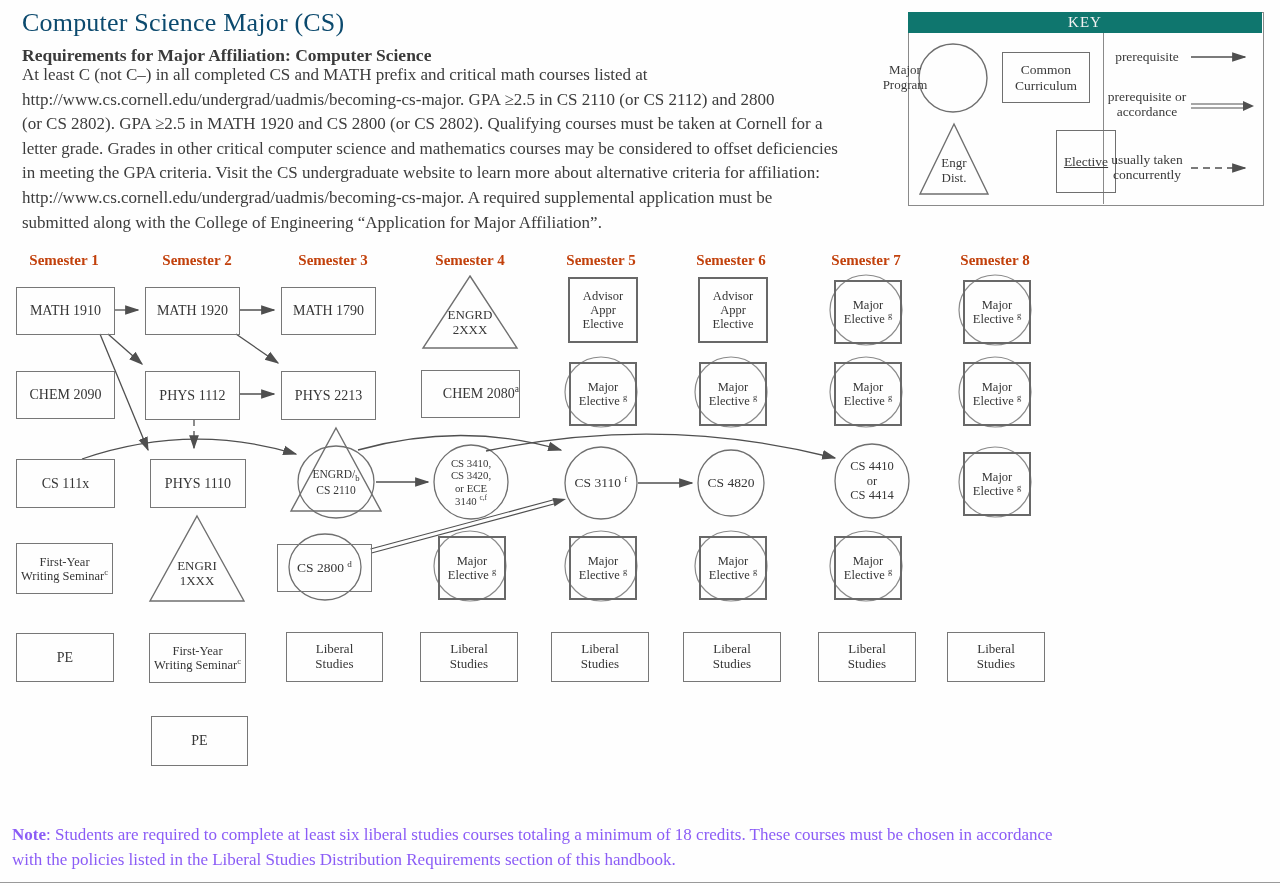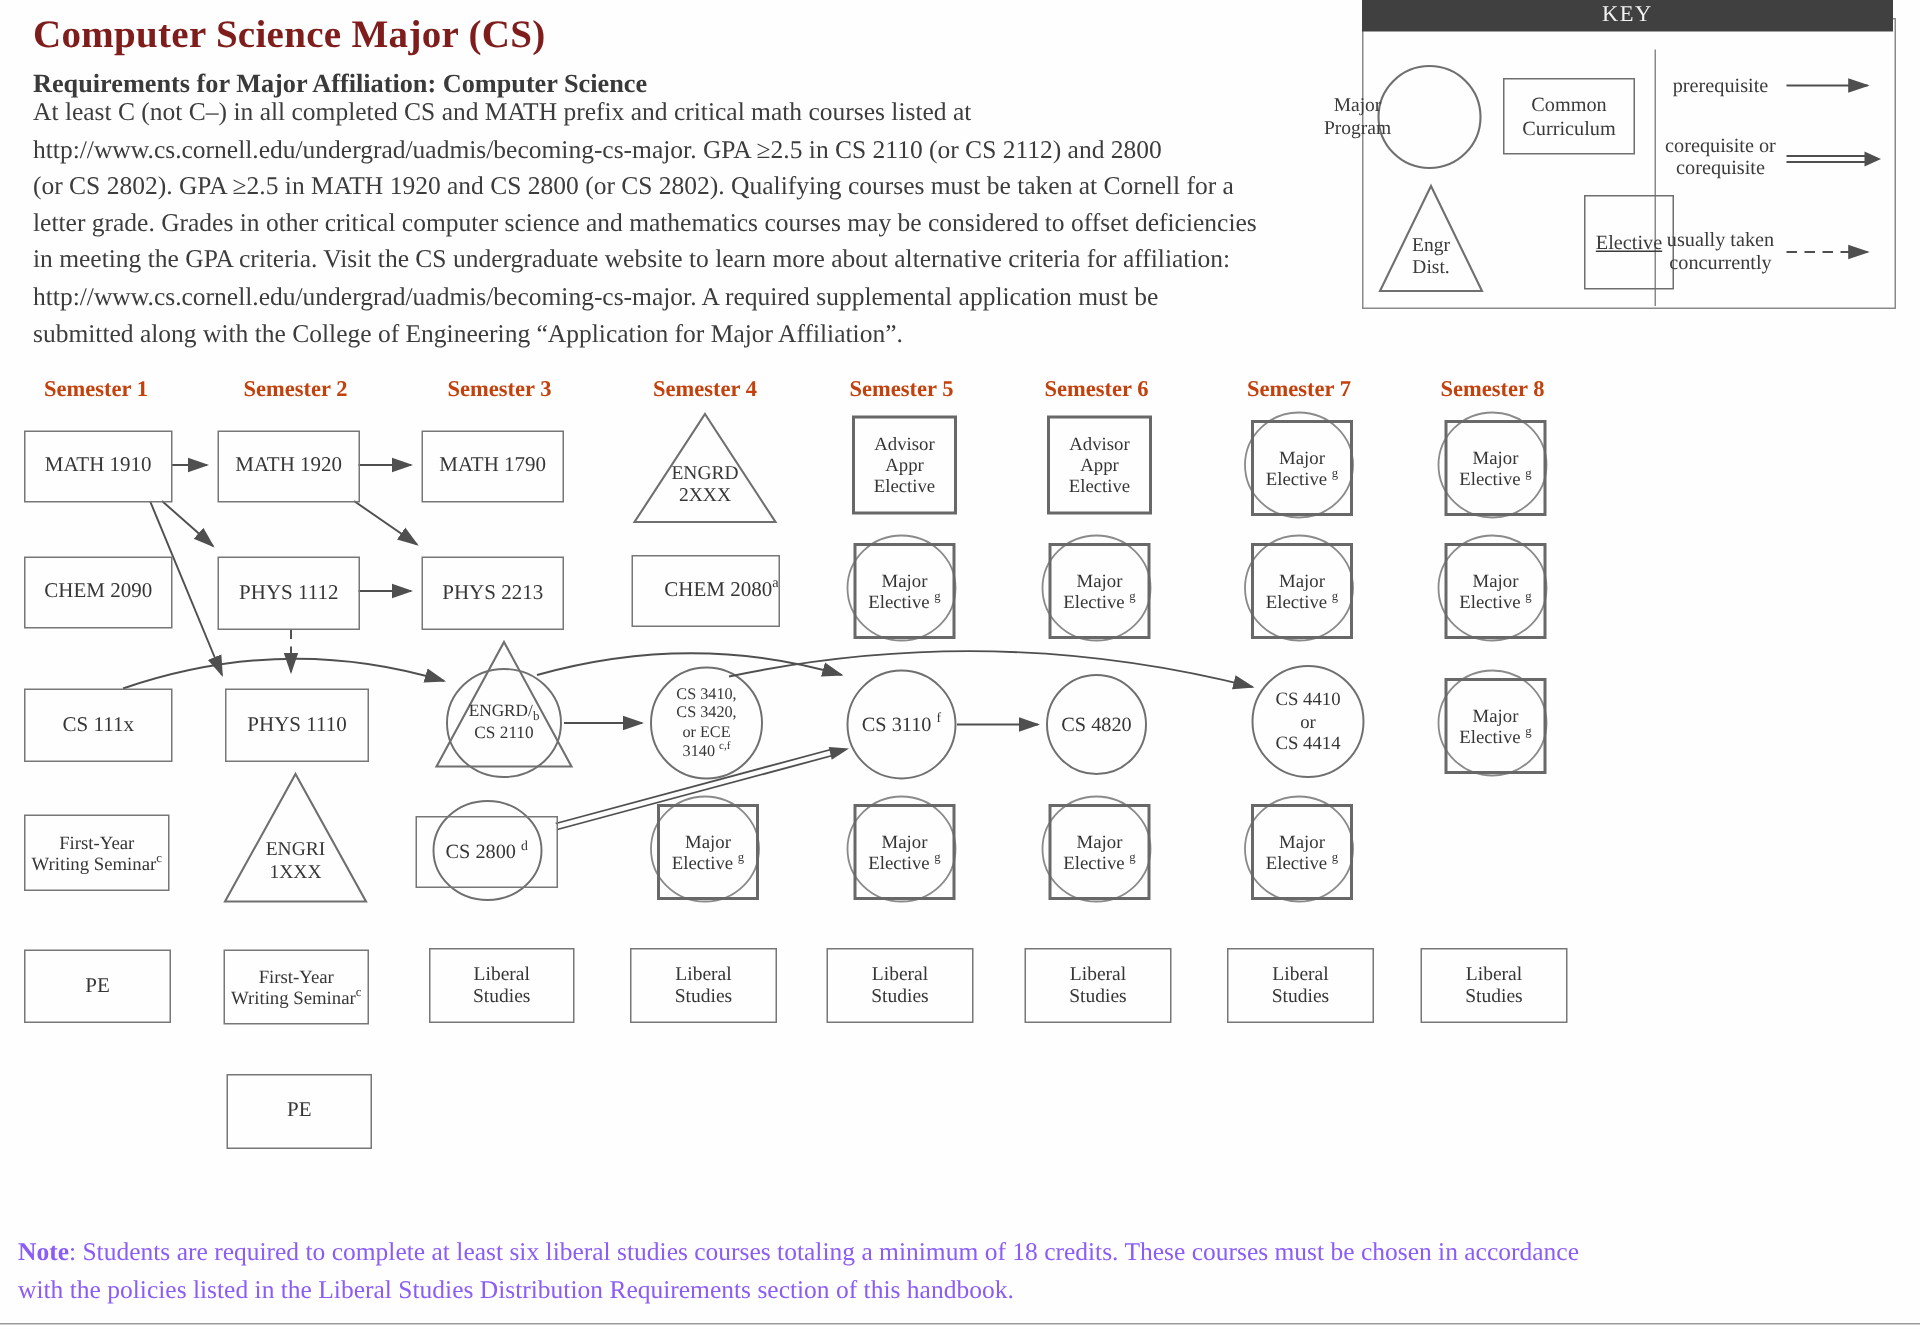--- a/index.html
+++ b/index.html
@@ -2,26 +2,26 @@
 <html><head>
 <meta charset="utf-8">
 <style>
   html,body{margin:0;padding:0;background:#fff;}
   #stage{position:relative;width:1280px;height:886px;background:#fefefe;overflow:hidden;
          font-family:"Liberation Serif","DejaVu Serif",serif;color:#333;}
   .abs{position:absolute;}
   #diagram-svg{position:absolute;left:0;top:0;z-index:1;}
   .txt{position:absolute;z-index:2;background:transparent;}
   
-  .page-title{left:22px;top:8px;font-size:26px;font-weight:bold;color:#7f1d1d;letter-spacing:.2px;}
+  .page-title{left:22px;top:8px;font-size:26px;font-weight:normal;color:#0c4a6e;letter-spacing:.2px;}
   .req-heading{left:22px;top:45px;font-size:17.5px;font-weight:bold;color:#3a3a3a;}
   .req-body{left:22px;top:63px;width:900px;font-size:17px;line-height:24.6px;color:#3c3c3c;}
   
   .key-outer{left:908px;top:12px;width:354px;height:192px;border:1.5px solid #8a8a8a;z-index:2;background:transparent;}
-  .key-band{left:908px;top:0;width:354px;height:21px;background:#404040;z-index:2;
+  .key-band{left:908px;top:12px;width:354px;height:21px;background:#0f766e;z-index:2;
             display:flex;align-items:center;justify-content:center;font-size:15px;color:#f2f2f2;letter-spacing:1px;}
   .key-divider{left:1103px;top:33px;width:0;height:171px;border-left:1.5px solid #8a8a8a;z-index:2;}
   .keyrect{position:absolute;border:1.5px solid #6f6f6f;display:flex;align-items:center;justify-content:center;
            text-align:center;font-size:13.5px;line-height:1.15;color:#3a3a3a;z-index:2;background:transparent;}
   .keylbl{position:absolute;display:flex;align-items:center;justify-content:center;text-align:center;
           font-size:13px;line-height:1.12;color:#3a3a3a;z-index:2;}
   .legendlbl{position:absolute;display:flex;align-items:center;justify-content:center;text-align:center;
           font-size:13.5px;line-height:1.08;color:#3a3a3a;z-index:2;}
   
   .sem{position:absolute;top:252px;width:100px;text-align:center;font-size:15px;font-weight:bold;color:#c2410c;z-index:2;}
@@ -114,21 +114,21 @@
   </div>
 
   <div class="abs key-outer"></div>
   <div class="abs key-band">KEY</div>
   <div class="abs key-divider"></div>
   <div class="keylbl" style="left:884px;top:58px;width:42px;height:40px;">Major Program</div>
   <div class="keyrect" style="left:1002px;top:52px;width:86px;height:49px;">Common Curriculum</div>
   <div class="keylbl" style="left:928px;top:152px;width:52px;height:38px;">Engr Dist.</div>
   <div class="keyrect" style="left:1056px;top:130px;width:58px;height:61px;text-decoration:underline;">Elective</div>
   <div class="legendlbl" style="left:1106px;top:48px;width:82px;height:18px;">prerequisite</div>
-  <div class="legendlbl" style="left:1106px;top:82px;width:82px;height:46px;">corequisite or corequisite</div>
+  <div class="legendlbl" style="left:1106px;top:82px;width:82px;height:46px;">prerequisite or accordance</div>
   <div class="legendlbl" style="left:1106px;top:145px;width:82px;height:46px;">usually taken concurrently</div>
 
   <div class="sem" style="left:14px;">Semester 1</div>
   <div class="sem" style="left:147px;">Semester 2</div>
   <div class="sem" style="left:283px;">Semester 3</div>
   <div class="sem" style="left:420px;">Semester 4</div>
   <div class="sem" style="left:551px;">Semester 5</div>
   <div class="sem" style="left:681px;">Semester 6</div>
   <div class="sem" style="left:816px;">Semester 7</div>
   <div class="sem" style="left:945px;">Semester 8</div>

